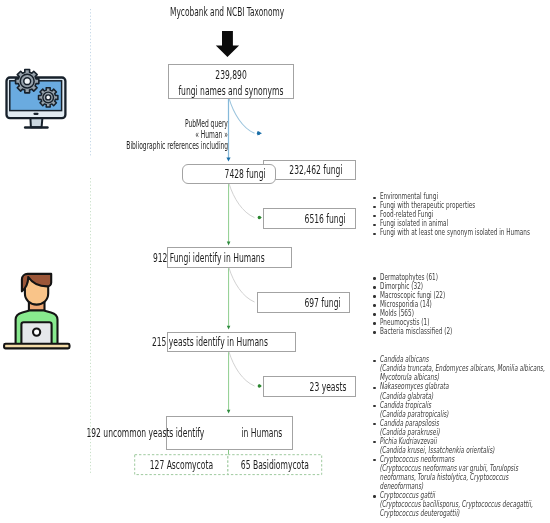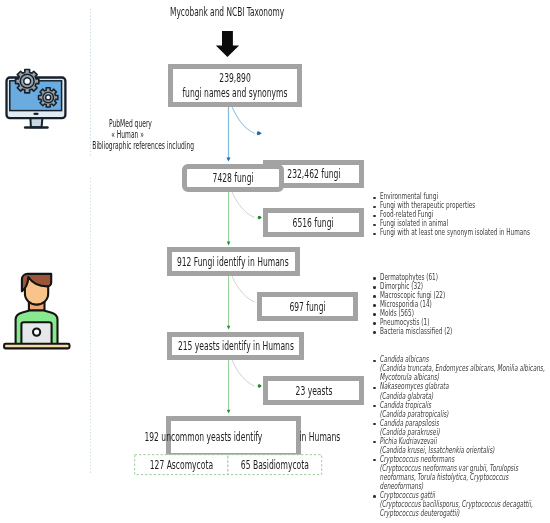--- a/index.html
+++ b/index.html
@@ -1,21 +1,21 @@
 <!DOCTYPE html>
 <html><head>
 <meta charset="utf-8">
 <style>
   html,body{margin:0;padding:0;background:#ffffff;}
   body{width:550px;height:523px;position:relative;overflow:hidden;
        font-family:"DejaVu Sans",sans-serif;}
   .page{position:absolute;left:0;top:0;width:550px;height:523px;}
   .abs{position:absolute;}
-  .box{position:absolute;border:5px solid #a3a3a3;background:#fff;
-       display:flex;align-items:center;justify-content:center;}
+  .box{position:absolute;border:1px solid #a3a3a3;background:#fff;
+       display:flex;align-items:center;justify-content:flex-end;}
   .boxtxt{font-family:"DejaVu Sans",sans-serif;font-stretch:condensed;
           color:#1d1d1d;white-space:nowrap;transform:scaleX(.683);}
   .dashbox{position:absolute;background:transparent;
            display:flex;align-items:center;justify-content:center;text-align:right;}
   .blist{position:absolute;}
   .bline{position:relative;height:9.04px;white-space:nowrap;}
   .bdot{position:absolute;left:1.4px;top:4.3px;width:2.4px;height:2.4px;
         border-radius:50%;background:#333;}
   .btxt{position:absolute;left:8px;top:0;font-family:"DejaVu Sans",sans-serif;
         font-stretch:condensed;color:#3c3c3c;font-size:8.4px;line-height:8.7px;
@@ -89,21 +89,21 @@
 
   <div class="box" style="left:168px;top:63.6px;width:124px;height:33.4px;flex-direction:column;">
     <span class="boxtxt" style="font-size:12.4px;line-height:15.3px;">239,890</span>
     <span class="boxtxt" style="font-size:12.4px;line-height:15.3px;">fungi names and synonyms</span>
   </div>
 
   <div class="box" style="left:263px;top:123.8px;width:91px;height:18px;margin-top:36px;">
     <span class="boxtxt" style="font-size:12.4px;">232,462 fungi</span>
   </div>
 
-  <div class="abs" style="left:20px;top:119.2px;width:200px;text-align:center;">
+  <div class="abs" style="left:28px;top:119.2px;width:200px;text-align:right;">
     <div style="height:10.8px;"><span class="boxtxt" style="font-size:9.75px;display:inline-block;line-height:10.8px;vertical-align:top;transform-origin:right center;">PubMed query</span></div>
     <div style="height:10.8px;"><span class="boxtxt" style="font-size:9.75px;display:inline-block;line-height:10.8px;vertical-align:top;transform-origin:right center;">« Human »</span></div>
     <div style="height:10.8px;"><span class="boxtxt" style="font-size:9.75px;display:inline-block;line-height:10.8px;vertical-align:top;transform-origin:right center;">Bibliographic references including</span></div>
   </div>
 
   <div class="box" style="left:182px;top:163.6px;width:92px;height:18px;border-radius:6px;">
     <span class="boxtxt" style="font-size:12.4px;">7428 fungi</span>
   </div>
 
   <div class="box" style="left:263px;top:208px;width:91px;height:18.6px;">

